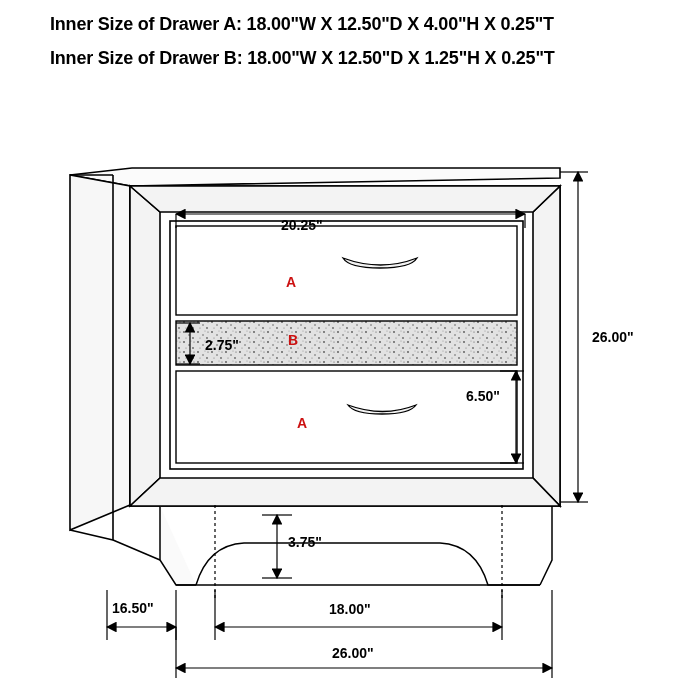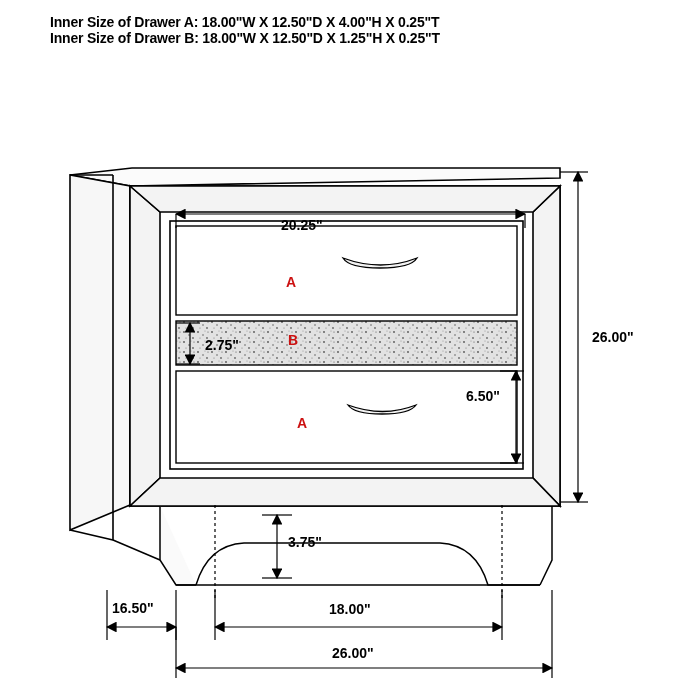--- a/index.html
+++ b/index.html
@@ -15,27 +15,27 @@
     overflow: hidden;
   }
   #root {
     position: relative;
     width: 700px;
     height: 700px;
   }
   .hdr {
     position: absolute;
     left: 50px;
-    font-size: 14px;
+    font-size: 18px;
     font-weight: bold;
     letter-spacing: -0.2px;
     white-space: nowrap;
   }
   #hdr1 { top: 14px; }
-  #hdr2 { top: 30px; }
+  #hdr2 { top: 48px; }
 
   svg.diagram {
     position: absolute;
     left: 0;
     top: 0;
     width: 700px;
     height: 700px;
   }
   .dimlabel {
     position: absolute;

